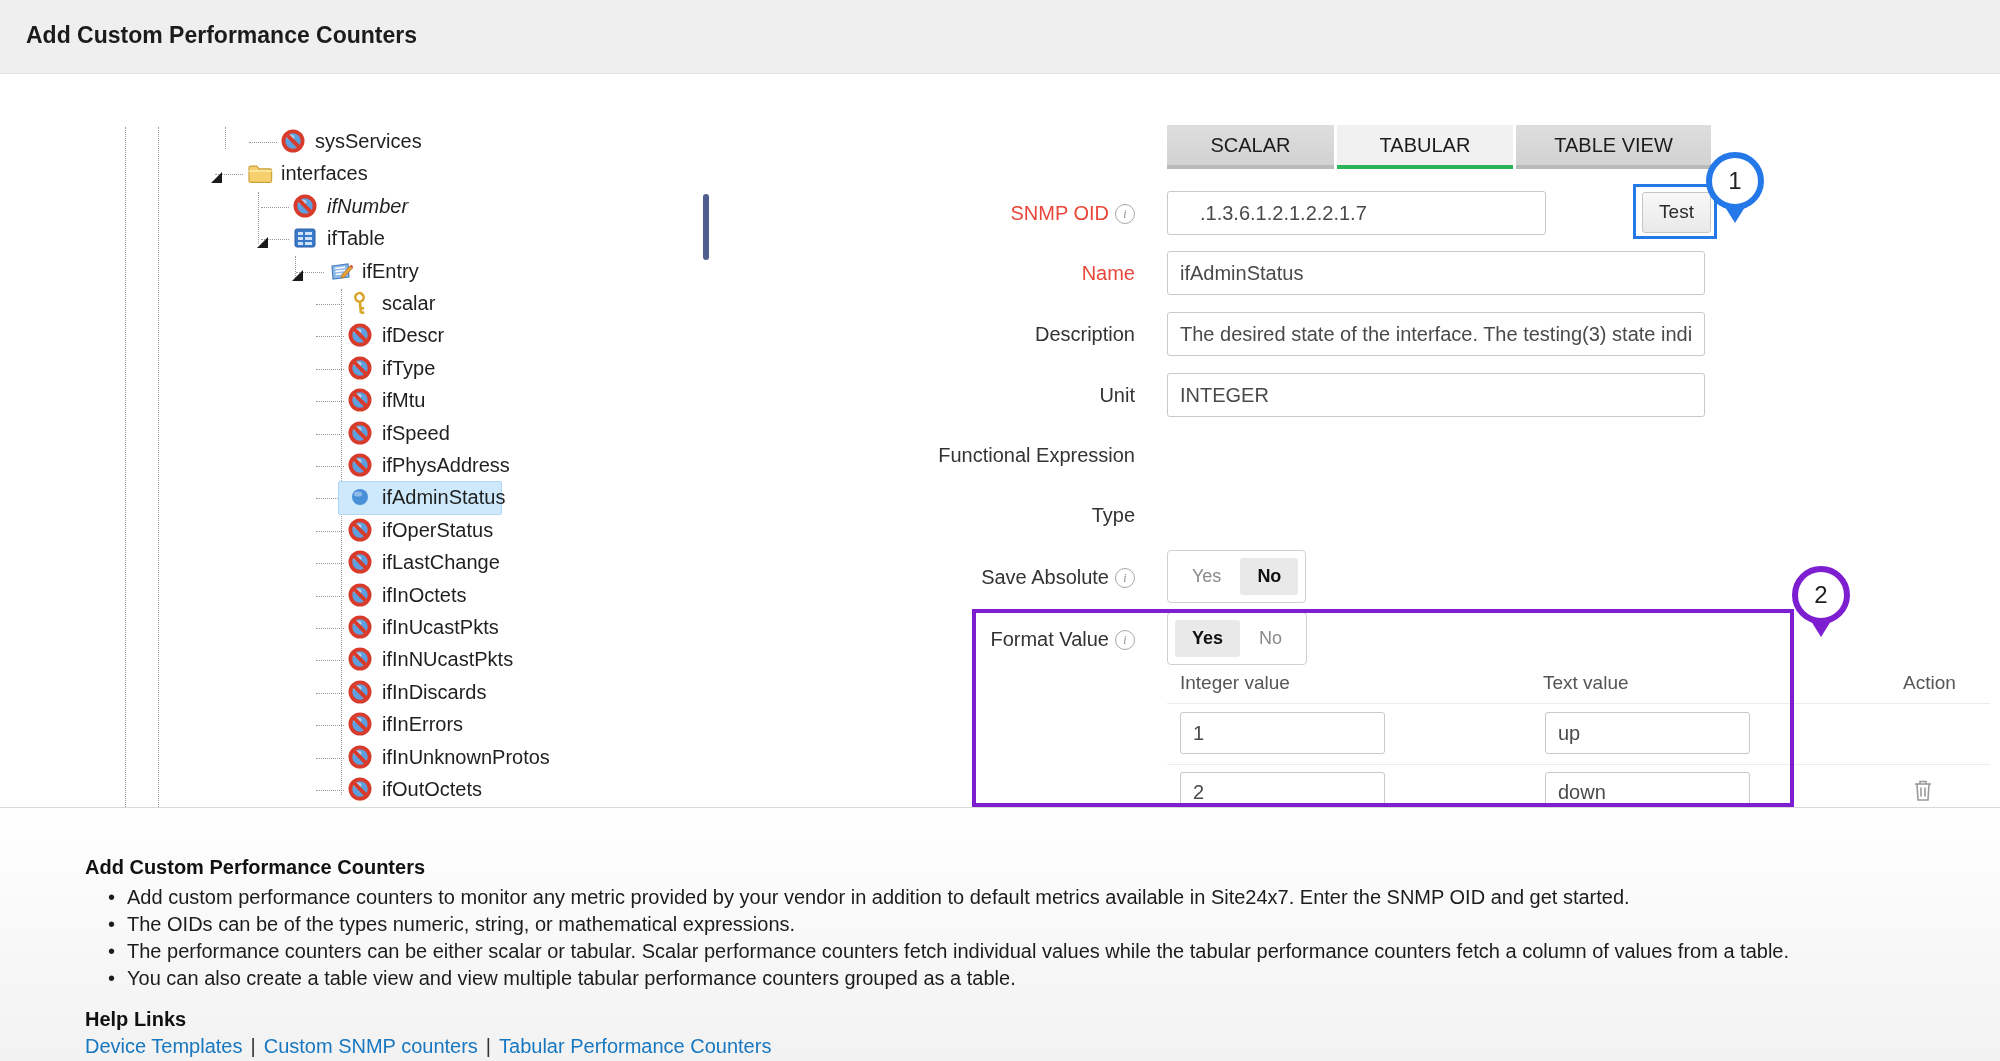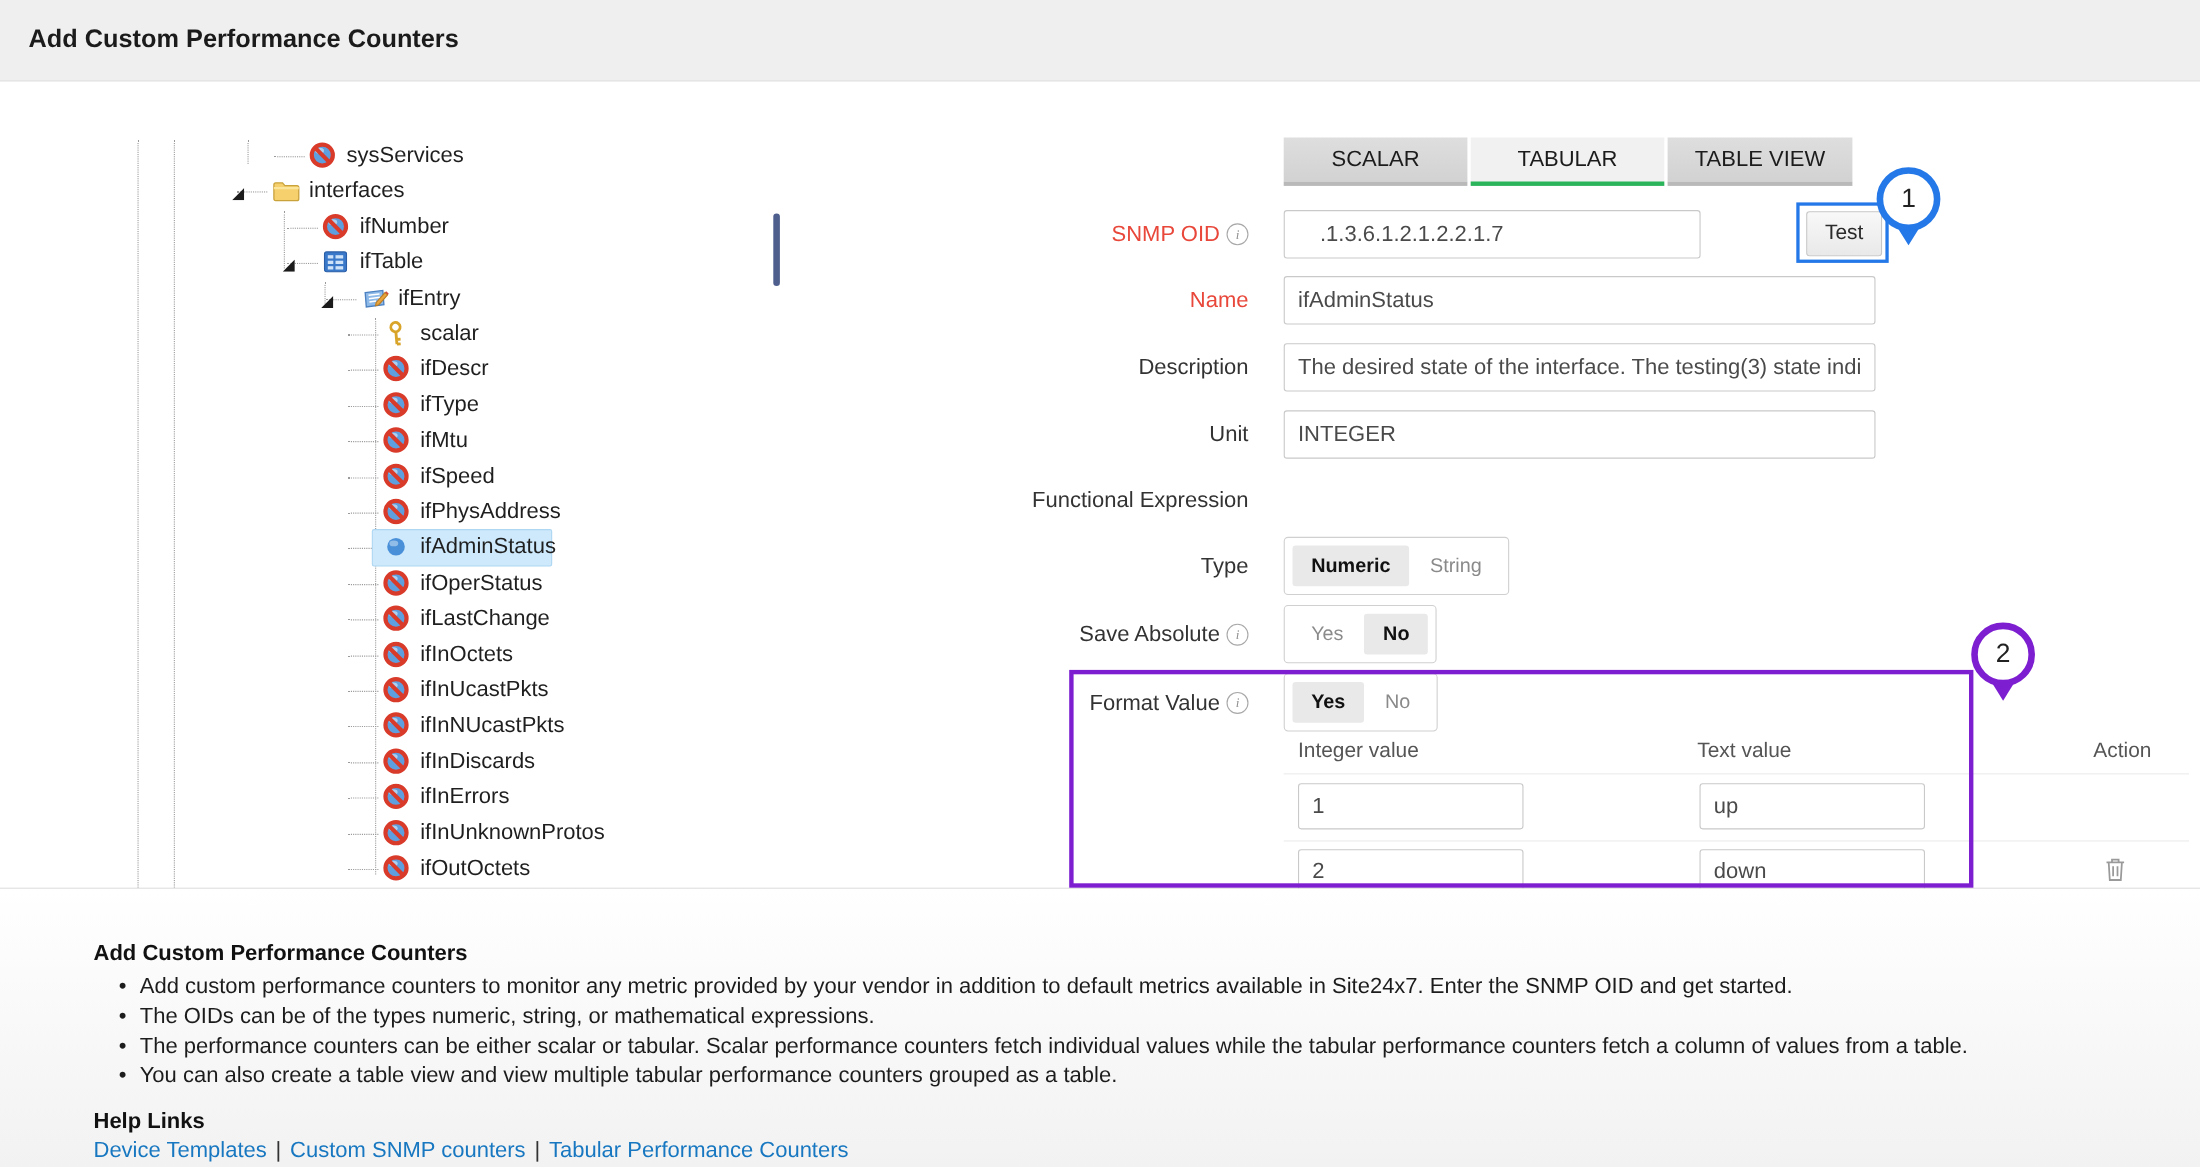--- a/index.html
+++ b/index.html
@@ -86,21 +86,21 @@
         <div class="stub" style="left: 215px; top: 15px; width: 28px;"></div>
         <span class="expander" style="left: 211px;"><svg width="11" height="11" viewBox="0 0 11 11">
             <polygon points="11,0 11,11 0,11" fill="#1b1b1b"></polygon>
           </svg></span>
         <span class="ticon" style="left: 247px;"><svg width="26" height="24" viewBox="0 0 26 24">
             <path d="M2 7c0-1 .6-1.8 1.6-1.8h6.2l2.2 2.6H23c1 0 1.6.8 1.6 1.8v10c0 1-.6 1.8-1.6 1.8H3.6c-1 0-1.6-.8-1.6-1.8z" fill="#f5d06c" stroke="#c9a23c" stroke-width="1.2"></path>
             <path d="M2 9h22.6v2H2z" fill="#fbe59b"></path>
           </svg></span>
         <span class="tlabel" style="left: 281px;">interfaces</span>
       </div>
-      <div class="tree-row" style="top: 191.8px;">
+      <div class="tree-row" style="top: 191.8px; font-style: italic;">
         <div class="stub" style="left: 261px; top: 15px; width: 28px;"></div>
         <span class="ticon" style="left: 293px;"><svg width="24" height="24" viewBox="0 0 24 24">
             <circle cx="12" cy="12" r="9" fill="#5e9fe0"></circle>
             <ellipse cx="9.5" cy="8" rx="4" ry="2.6" fill="rgba(255,255,255,0.5)"></ellipse>
             <circle cx="12" cy="12" r="9.6" fill="none" stroke="#d93b2b" stroke-width="3.8"></circle>
             <line x1="5.4" y1="5.4" x2="18.6" y2="18.6" stroke="#d93b2b" stroke-width="3.8"></line>
           </svg></span>
         <span class="tlabel" style="left: 327px;">ifNumber</span>
       </div>
       <div class="tree-row" style="top: 224.2px;">
@@ -292,44 +292,40 @@
             <line x1="5.4" y1="5.4" x2="18.6" y2="18.6" stroke="#d93b2b" stroke-width="3.8"></line>
           </svg></span>
         <span class="tlabel" style="left: 382px;">ifOutOctets</span>
       </div>
     </div>
   <div class="scrollthumb"></div>
 
   <div id="tabs">
       <div class="tab" style="left: 1167px; width: 167px;">SCALAR</div>
       <div class="tab active" style="left: 1337px; width: 176px;">TABULAR</div>
-      <div class="tab" style="left: 1516px; width: 168px;">TABLE VIEW</div>
+      <div class="tab" style="left: 1516px; width: 195px;">TABLE VIEW</div>
     </div>
 
   <div class="flabel req" style="top:202px;"><span>SNMP OID</span><span class="info">i</span></div>
   <input class="finput" style="left: 1167px; top: 191px; width: 379px; padding-left: 32px;" value=".1.3.6.1.2.1.2.2.1.7">
   <div class="test-outline"></div>
   <div class="test-btn">Test</div>
 
   <div class="flabel req" style="top:262px;">Name</div>
   <input class="finput" style="left: 1167px; top: 251px; width: 538px;" value="ifAdminStatus">
 
   <div class="flabel" style="top:323px;">Description</div>
   <input class="finput" style="left: 1167px; top: 312px; width: 538px;" value="The desired state of the interface. The testing(3) state indicates">
 
   <div class="flabel" style="top:384px;">Unit</div>
   <input class="finput" style="left: 1167px; top: 373px; width: 538px;" value="INTEGER">
 
   <div class="flabel" style="top:444px;">Functional Expression</div>
 
   <div class="flabel" style="top:504px;">Type</div>
-  <div class="toggle" style="left:1167px;top:488px;">
-    <span class="chip sel">Numeric</span>
-    <span class="chip">String</span>
-  </div>
 
   <div class="flabel" style="top:566px;"><span>Save Absolute</span><span class="info">i</span></div>
   <div class="toggle" style="left:1167px;top:550px;">
     <span class="chip">Yes</span>
     <span class="chip sel">No</span>
   </div>
 
   <div class="flabel" style="top:628px;"><span>Format Value</span><span class="info">i</span></div>
   <div class="toggle" style="left:1167px;top:612px;">
     <span class="chip sel">Yes</span>

